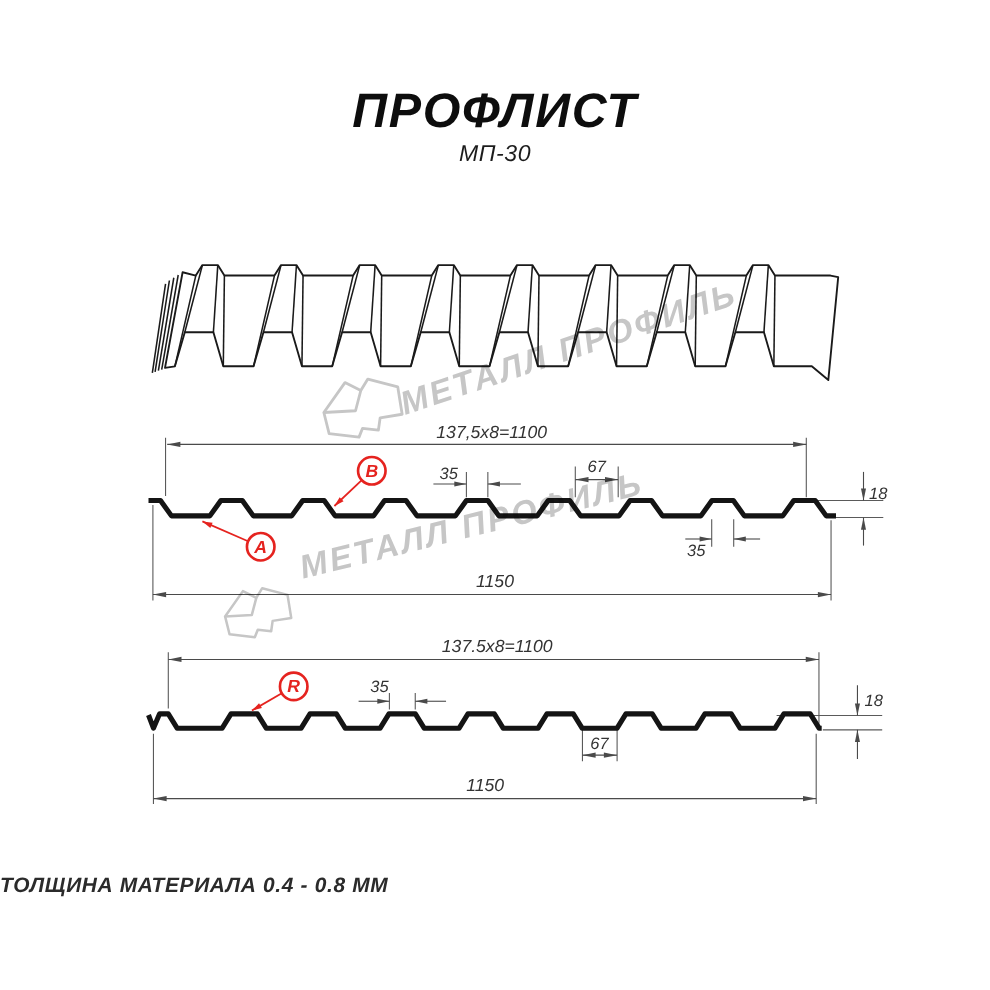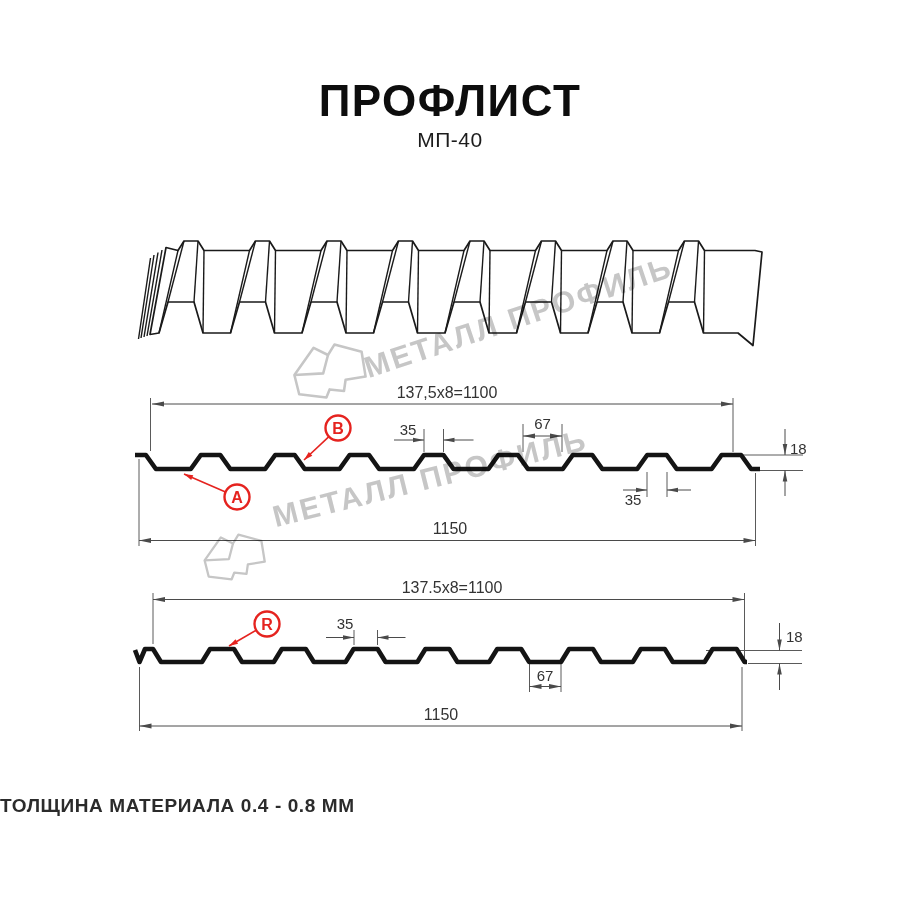--- a/index.html
+++ b/index.html
@@ -1,17 +1,17 @@
 <!DOCTYPE html>
 <html><head>
 <meta charset="utf-8">
 <style>
   html,body{margin:0;padding:0;background:#fff;}
   .page{position:relative;width:820px;height:900px;background:#ffffff;overflow:hidden;
-        font-family:"Liberation Sans",sans-serif;}
+        font-family:"Liberation Sans",sans-serif;font-style:italic;}
   .title{position:absolute;left:0;top:76px;width:900px;text-align:center;
          font-size:44px;font-weight:700;letter-spacing:1.5px;color:#0d0d0d;}
   .subtitle{position:absolute;left:0;top:128px;width:900px;text-align:center;
          font-size:21px;font-weight:500;letter-spacing:0.5px;color:#1c1c1c;}
   .footer{position:absolute;left:0;top:795px;width:900px;
          font-size:19px;font-weight:700;letter-spacing:0.6px;color:#2b2b2b;}
   #drawing{position:absolute;left:0;top:0;}
   .wm-layer{position:absolute;left:0;top:0;width:900px;height:900px;
             mix-blend-mode:multiply;pointer-events:none;}
   .wm-text{position:absolute;font-weight:700;font-size:30px;line-height:30px;
@@ -27,21 +27,21 @@
   .dimtext-lg{font-family:"Liberation Sans",sans-serif;font-size:16px;fill:#333;}
   .profile{stroke:#141414;stroke-width:4.6;fill:none;stroke-linejoin:round;}
   .sheet3d{fill:#ffffff;stroke:#1a1a1a;stroke-width:1.7;stroke-linejoin:round;}
   .flute{stroke:#1a1a1a;stroke-width:1.4;fill:none;}
 </style>
 </head>
 <body>
 
 <div class="page">
   <div class="title">ПРОФЛИСТ</div>
-  <div class="subtitle">МП-40</div>
+  <div class="subtitle">МП-30</div>
 
   <svg id="drawing" width="900" height="900" viewBox="0 0 900 900">
       <g>
         <path d="M150,334.5 L159,333 L159,333 L168,302 L194,302 L203,333 L230.5,333 L239.5,302 L265.5,302 L274.5,333 L302,333 L311,302 L337,302 L346,333 L373.5,333 L382.5,302 L408.5,302 L417.5,333 L445,333 L454,302 L480,302 L489,333 L516.5,333 L525.5,302 L551.5,302 L560.5,333 L588,333 L597,302 L623,302 L632,333 L659.5,333 L668.5,302 L694.5,302 L703.5,333 L738,333 L753,345.5 L762,252 L755,250.5 L704.5,250.5 L698.5,241 L684.5,241 L678.5,250.5 L633,250.5 L627,241 L613,241 L607,250.5 L561.5,250.5 L555.5,241 L541.5,241 L535.5,250.5 L490,250.5 L484,241 L470,241 L464,250.5 L418.5,250.5 L412.5,241 L398.5,241 L392.5,250.5 L347,250.5 L341,241 L327,241 L321,250.5 L275.5,250.5 L269.5,241 L255.5,241 L249.5,250.5 L204,250.5 L198,241 L184,241 L178,250.5 L166,247.5 Z" class="sheet3d"></path>
         <line x1="159" y1="333" x2="178" y2="250.5" class="flute"></line>
         <line x1="168" y1="302" x2="184" y2="241" class="flute"></line>
         <line x1="194" y1="302" x2="198" y2="241" class="flute"></line>
         <line x1="203" y1="333" x2="204" y2="250.5" class="flute"></line>
         <line x1="230.5" y1="333" x2="249.5" y2="250.5" class="flute"></line>
         <line x1="239.5" y1="302" x2="255.5" y2="241" class="flute"></line>

